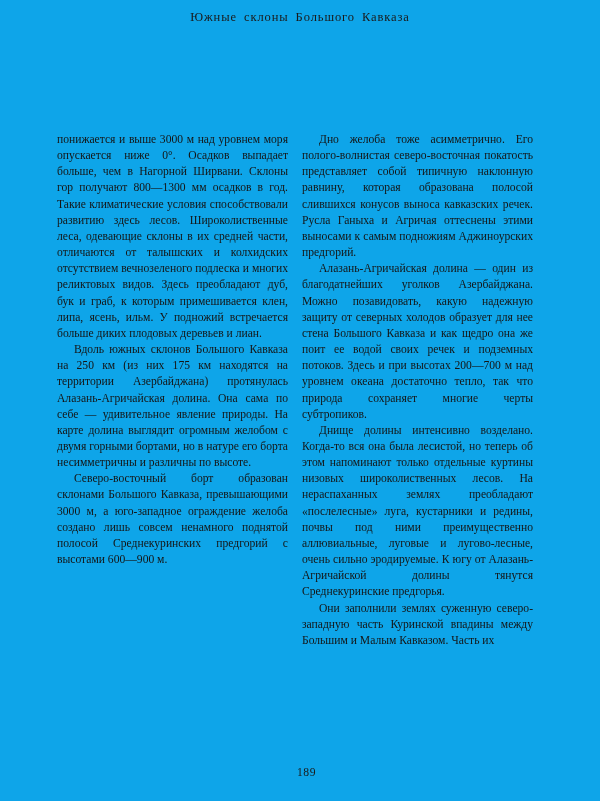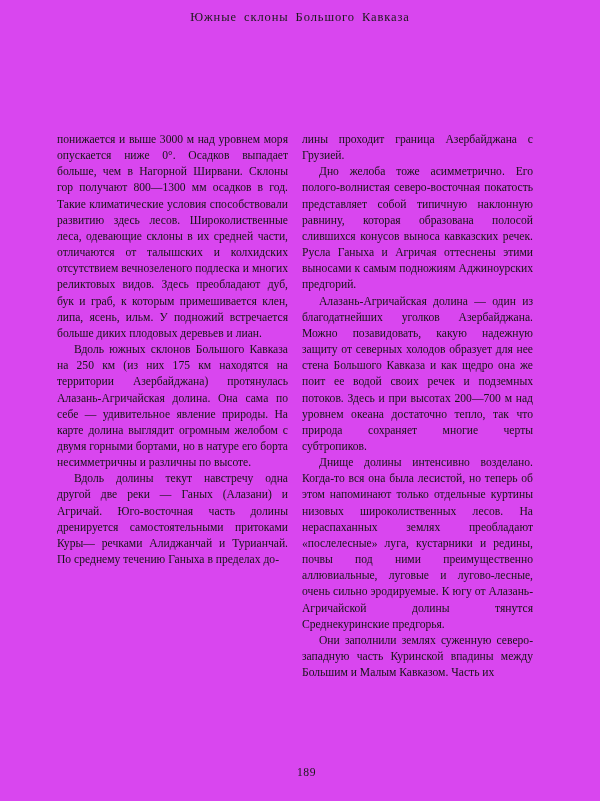--- a/index.html
+++ b/index.html
@@ -11,21 +11,21 @@
     width: 600px;
     height: 801px;
     position: relative;
     font-family: "Liberation Serif", "DejaVu Serif", serif;
     color: #141414;
     overflow: hidden;
   }
   .page {
     position: absolute;
     inset: 0;
-    background: #d946ef;
+    background: #0ea5e9;
   }
   .running-head {
     position: absolute;
     top: 10px;
     left: 0;
     right: 0;
     text-align: center;
     font-size: 12.5px;
     letter-spacing: 0.9px;
     word-spacing: 3px;
@@ -78,25 +78,24 @@
 
 <div class="page">
 
   <div class="running-head">Южные склоны Большого Кавказа</div>
 
   <div class="columns">
 
     <div class="col">
       <p class="cont">понижается и выше 3000 м над уровнем моря опускается ниже 0°. Осадков выпадает больше, чем в Нагорной Ширвани. Склоны гор получают 800—1300 мм осадков в год. Такие климатические условия способствовали развитию здесь лесов. Широколиственные леса, одевающие склоны в их средней части, отличаются от талышских и колхидских отсутствием вечнозеленого подлеска и многих реликтовых видов. Здесь преобладают дуб, бук и граб, к которым примешивается клен, липа, ясень, ильм. У подножий встречается больше диких плодовых деревьев и лиан.</p>
       <p>Вдоль южных склонов Большого Кавказа на 250 км (из них 175 км находятся на территории Азербайджана) протянулась Алазань-Агричайская долина. Она сама по себе — удивительное явление природы. На карте долина выглядит огромным желобом с двумя горными бортами, но в натуре его борта несимметричны и различны по высоте.</p>
-      <p>Вдоль долины текут навстречу одна другой две реки — Ганых (Алазани) и Агричай. Юго-восточная часть долины дренируется самостоятельными притоками Куры— речками Алиджанчай и Турианчай. По среднему течению Ганыха в пределах до-</p>
+      <p>Северо-восточный борт образован склонами Большого Кавказа, превышающими 3000 м, а юго-западное ограждение желоба создано лишь совсем ненамного поднятой полосой Среднекуринских предгорий с высотами 600—900 м.</p>
     </div>
 
     <div class="col">
-      <p class="cont">лины проходит граница Азербайджана с Грузией.</p>
       <p>Дно желоба тоже асимметрично. Его пологo-волнистая северо-восточная покатость представляет собой типичную наклонную равнину, которая образована полосой сливших­ся конусов выноса кавказских речек. Русла Ганыха и Агричая оттеснены этими выносами к самым подножиям Аджиноурских предгорий.</p>
       <p>Алазань-Агричайская долина — один из благодатнейших уголков Азербайджана. Можно позавидовать, какую надежную защиту от северных холодов образует для нее стена Большого Кавказа и как щедро она же поит ее водой своих речек и подземных потоков. Здесь и при высотах 200—700 м над уровнем океана достаточно тепло, так что природа сохраняет многие черты субтропиков.</p>
       <p>Днище долины интенсивно возделано. Когда-то вся она была лесистой, но теперь об этом напоминают только отдельные куртины низовых широколиственных лесов. На нераспаханных землях преобладают «послелесные» луга, кустарники и редины, почвы под ними преимущественно аллювиальные, луговые и лугово-лесные, очень сильно эродируемые. К югу от Алазань-Агричайской долины тянутся Среднекуринские предгорья.</p>
       <p>Они заполнили землях суженную северо-западную часть Куринской впадины между Большим и Малым Кавказом. Часть их</p>
     </div>
 
   </div>
 
   <div class="page-number">189</div>
 

